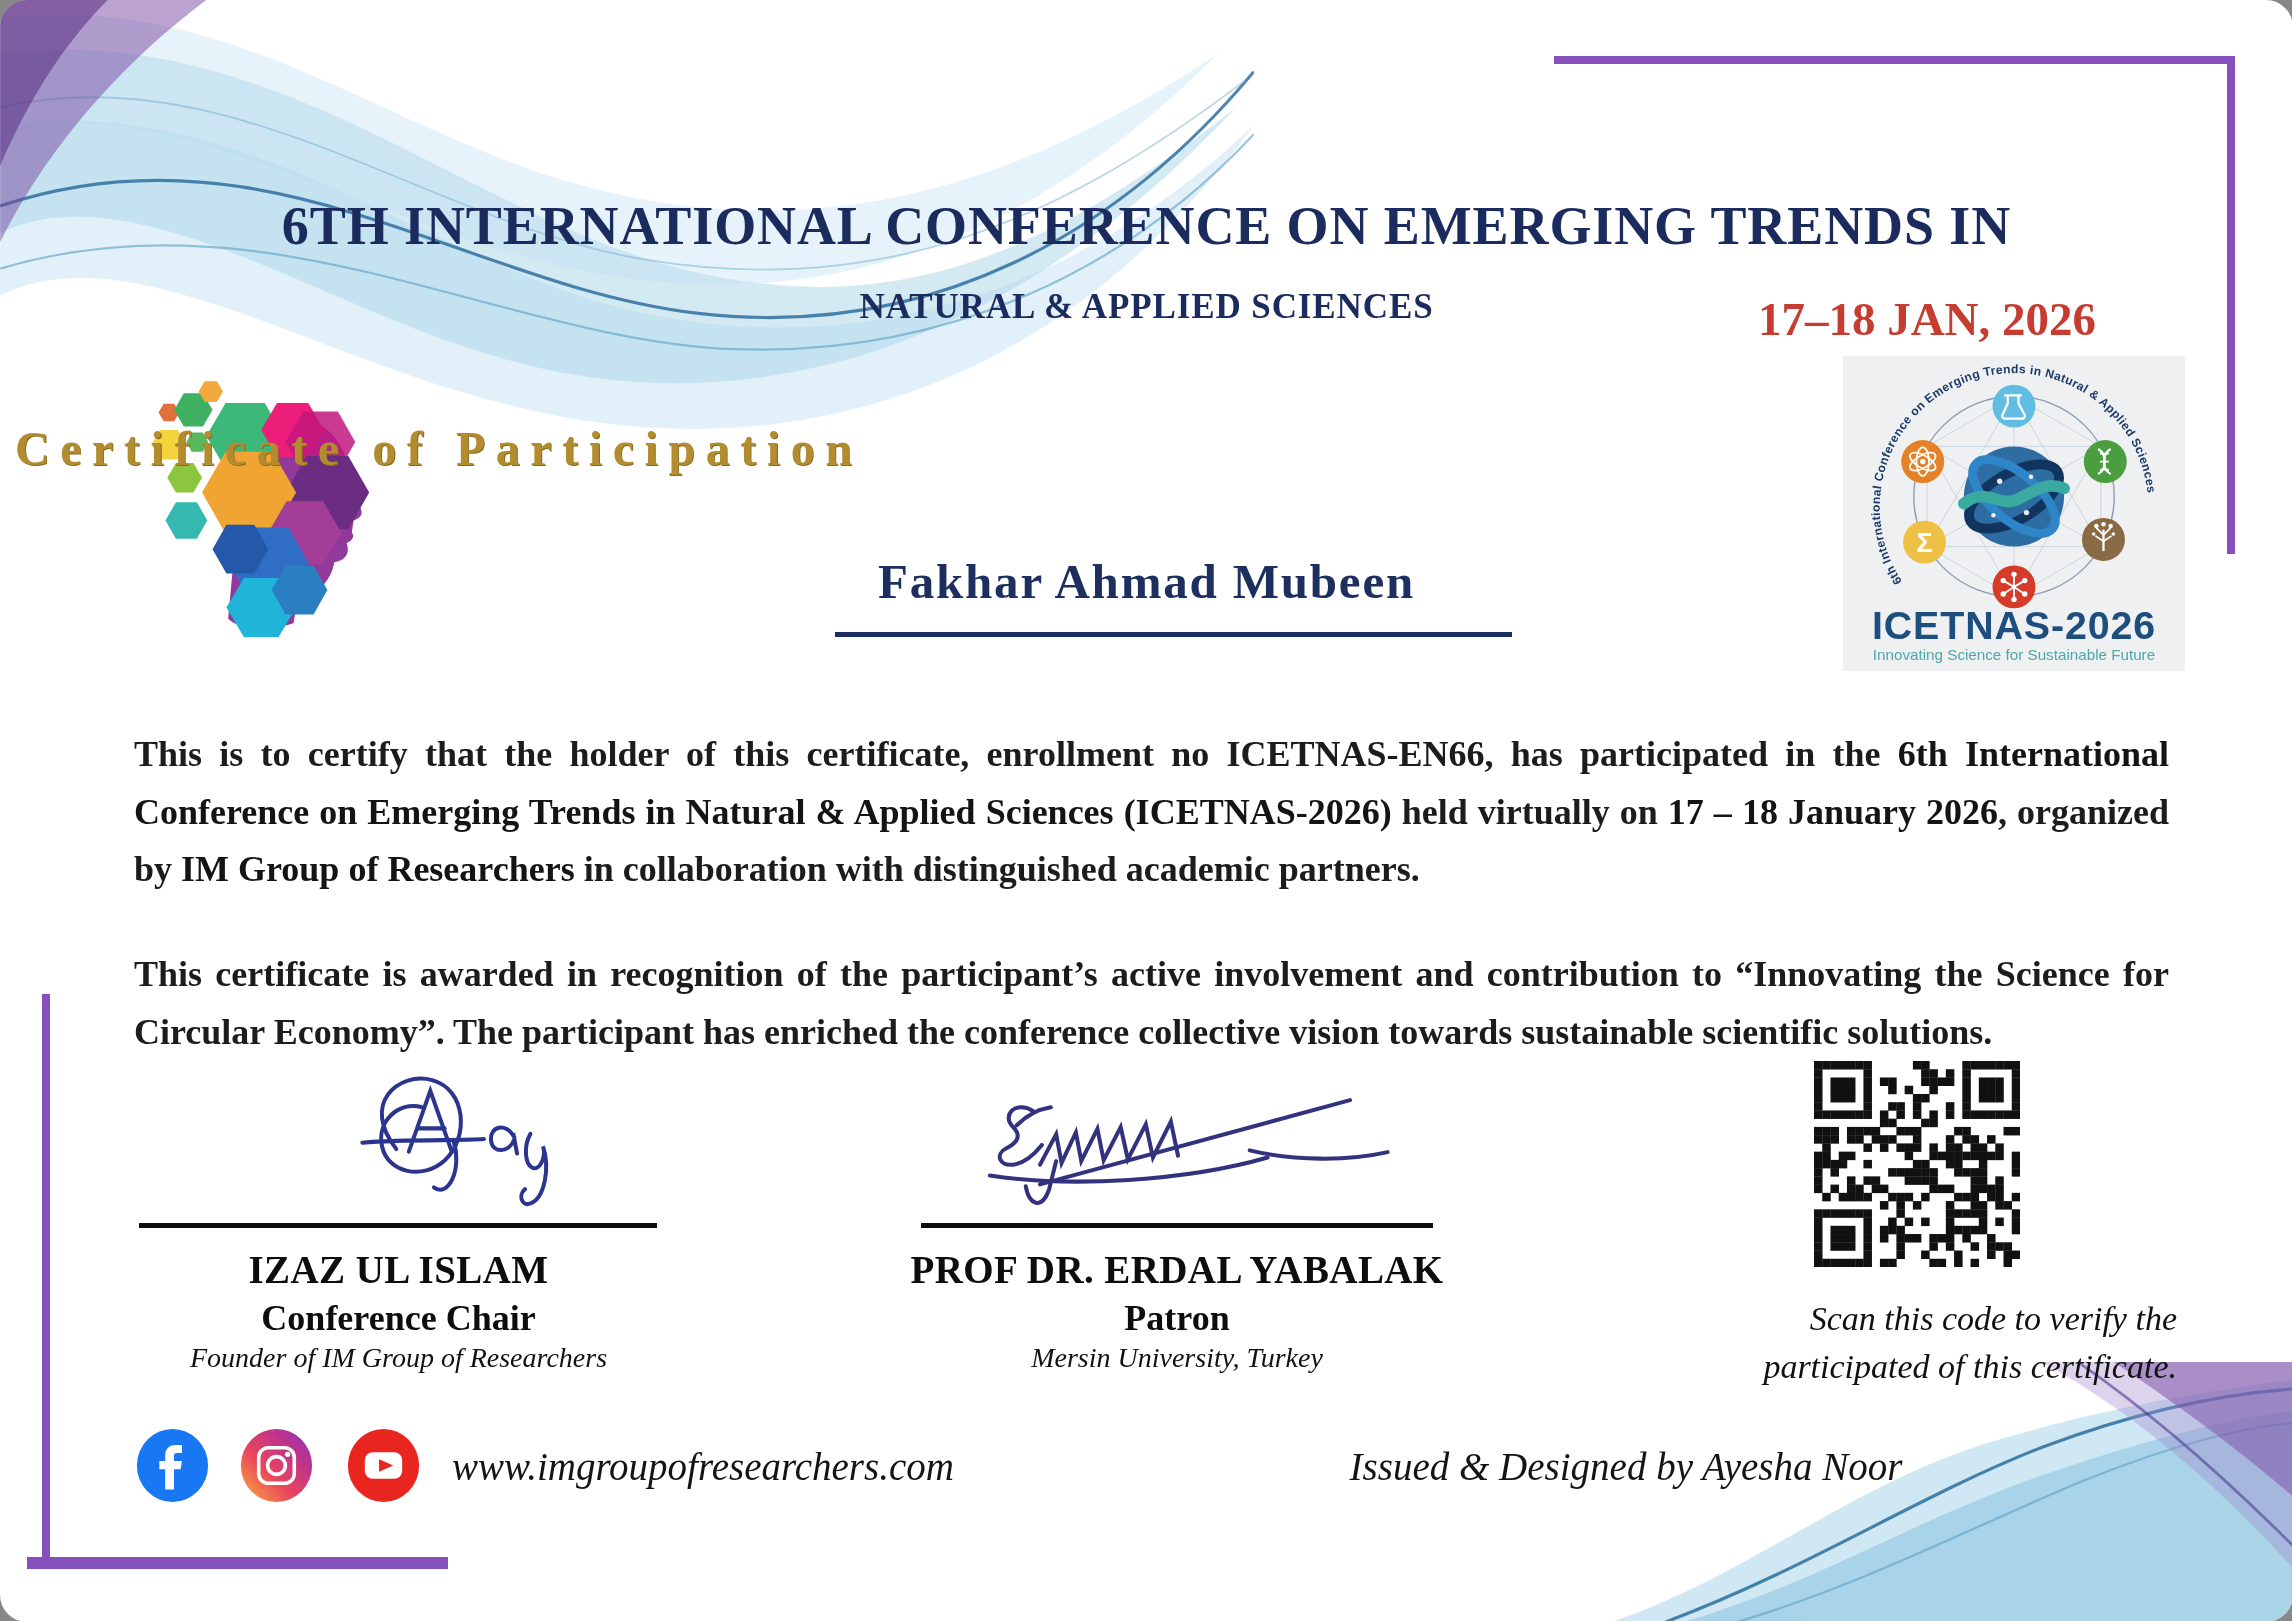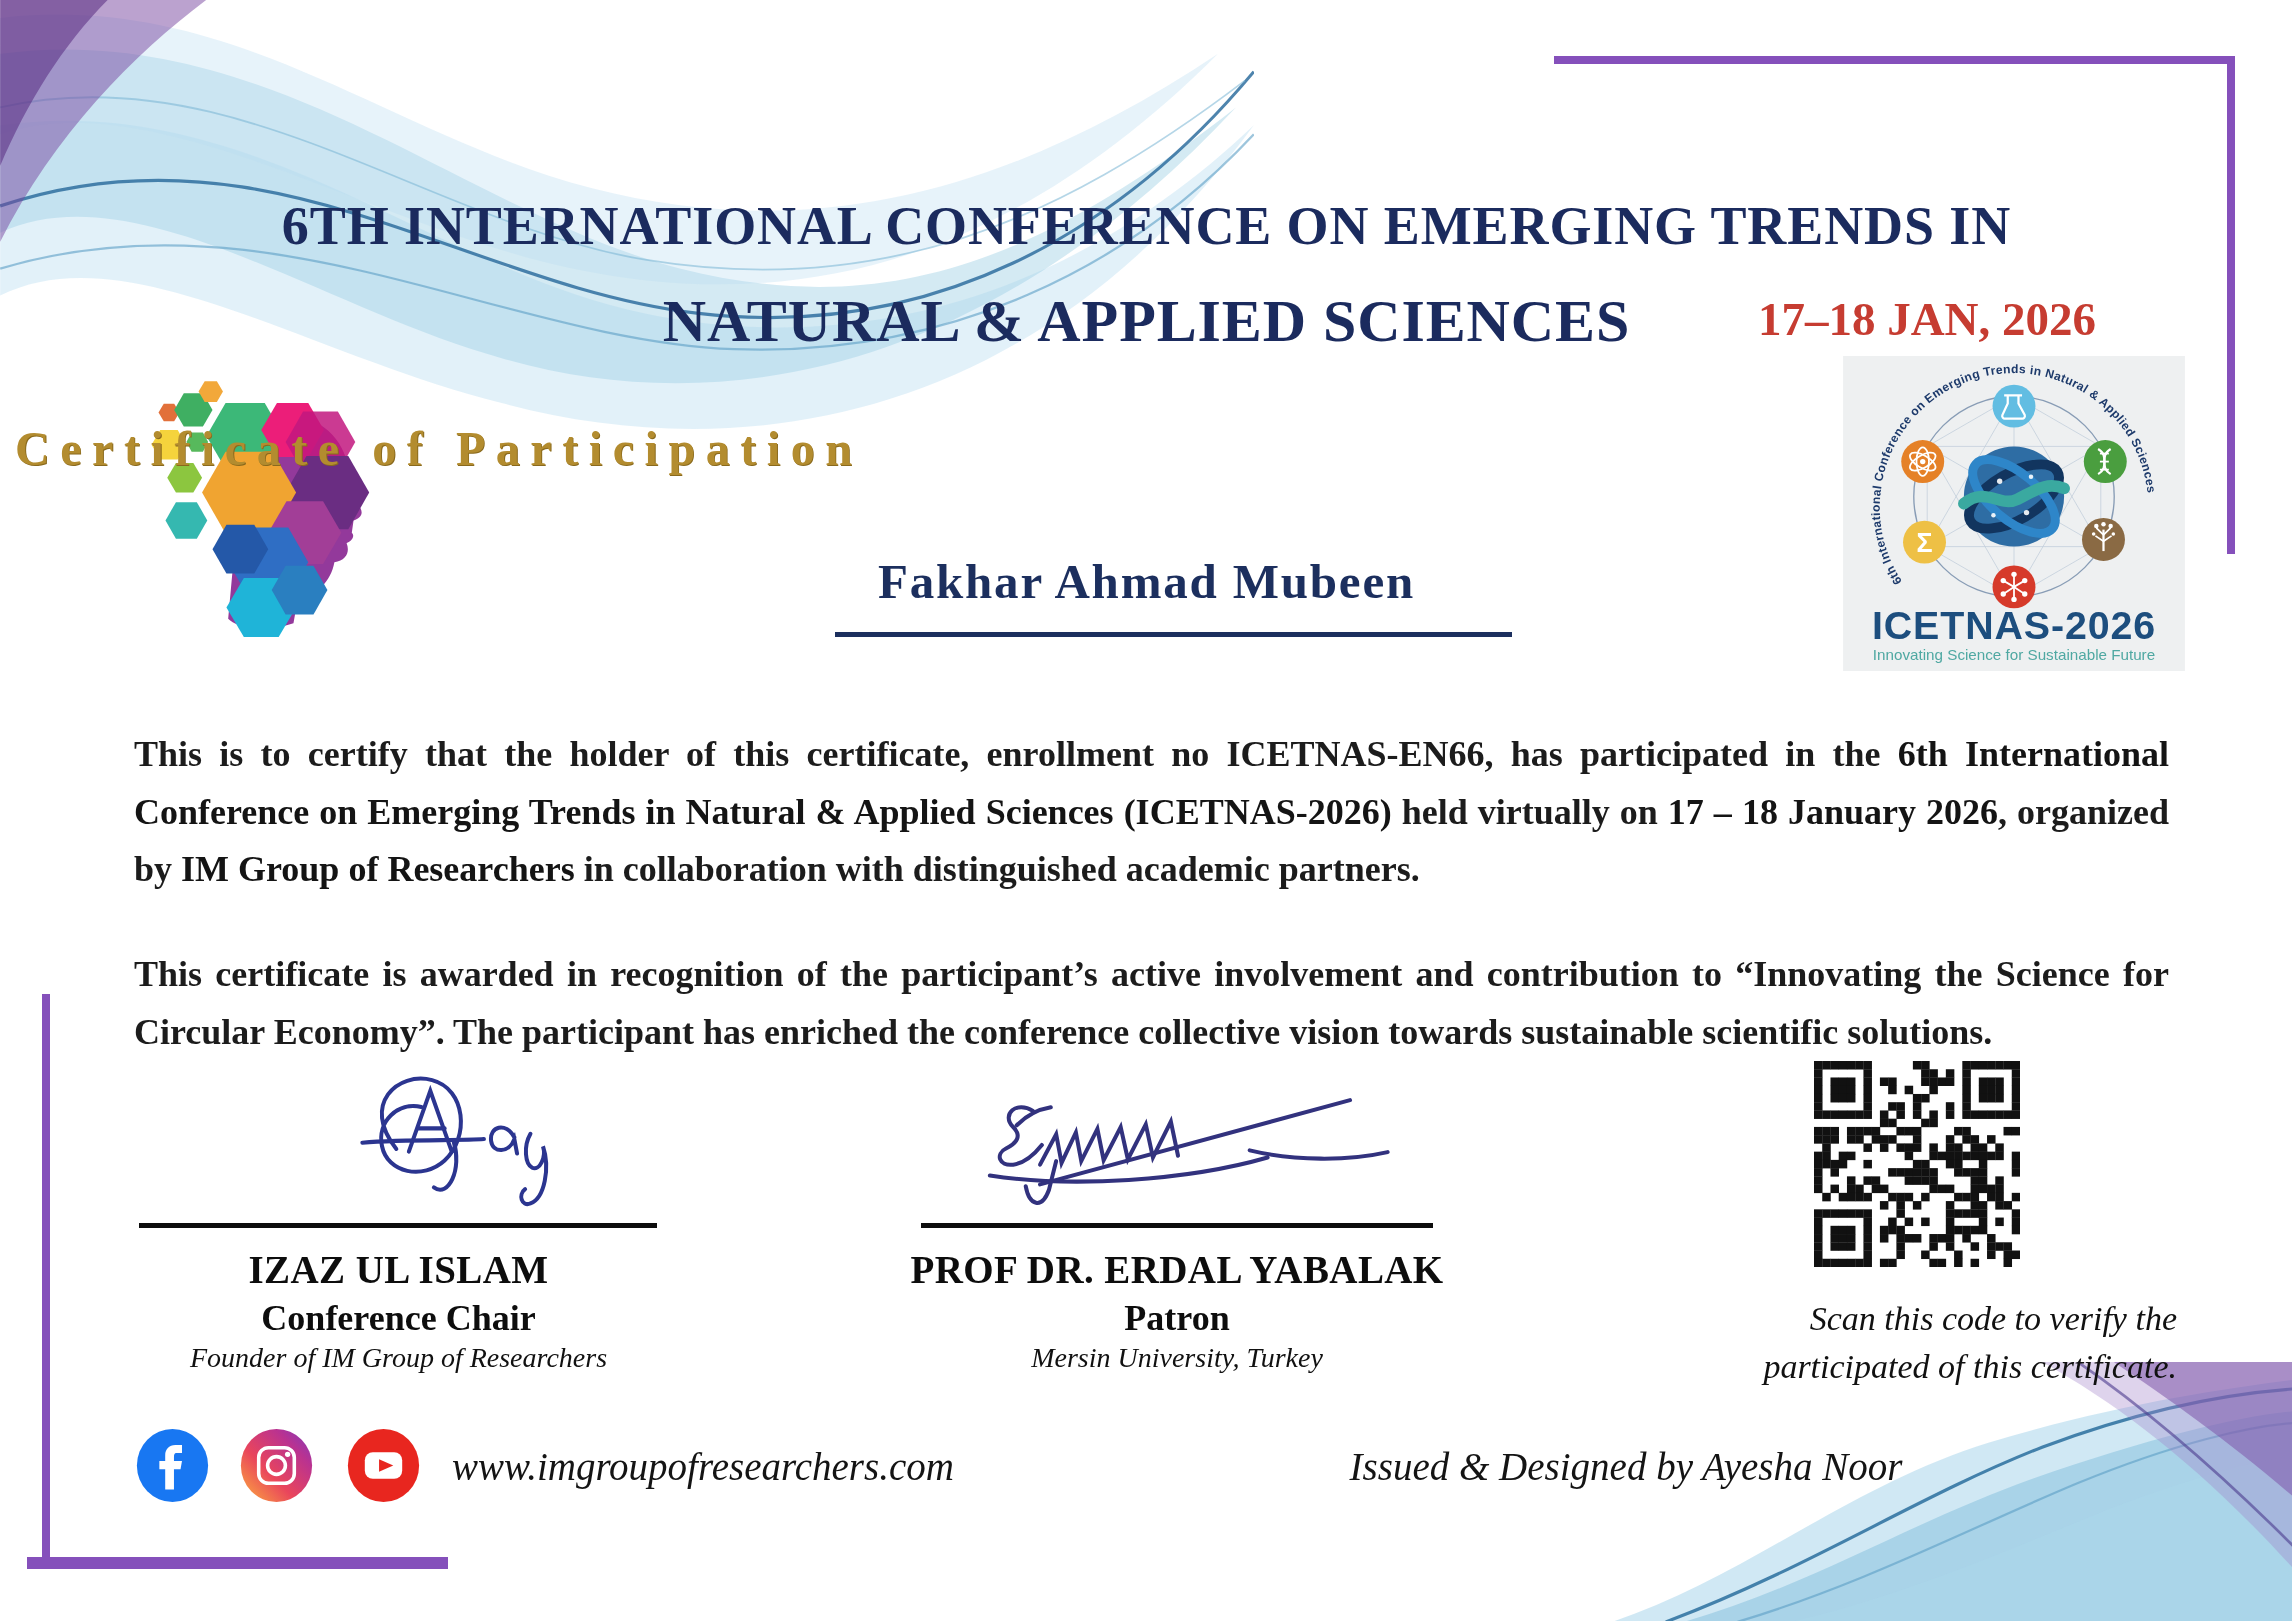--- a/index.html
+++ b/index.html
@@ -1,33 +1,33 @@
 <!DOCTYPE html>
 <html style="font-size:14.3px"><head>
 <meta charset="utf-8">
 <style>
   html,body{margin:0;padding:0;background:#888;}
   #page{position:relative;width:2293px;height:1622px;background:#ffffff;overflow:hidden;
-        font-family:"Liberation Serif",serif;color:#1f1f1f;}
+        font-family:"Liberation Serif",serif;color:#1f1f1f;border-radius:27px;}
   svg{display:block;}
   .abs{position:absolute;}
 
   
   #wave-tl{left:0;top:0;pointer-events:none;}
   #wave-br{right:0;bottom:0;pointer-events:none;}
   .pline{background:#8550bb;}
   #pl-tr-h{left:1554px;top:56px;width:681px;height:8px;}
   #pl-tr-v{left:2227px;top:56px;width:8px;height:498px;}
   #pl-bl-v{left:42px;top:994px;width:8px;height:573px;}
   #pl-bl-h{left:27px;top:1557px;width:421px;height:11.6px;}
 
   
   #title1{left:0;top:195px;width:2293px;text-align:center;font-size:54px;font-weight:bold;
           color:#1b2b5e;letter-spacing:0.9px;}
-  #title2{left:0;top:287px;width:2293px;text-align:center;font-size:60px;font-weight:bold;
+  #title2{left:0;top:287px;width:2293px;text-align:center;font-size:35px;font-weight:bold;
           color:#1b2b5e;letter-spacing:0.9px;}
   #conf-date{left:1703px;top:292px;width:448px;text-align:center;font-size:47px;font-weight:bold;color:#c63c31;}
 
   #gold-heading{left:0;top:421px;width:1889px;text-align:left;font-size:48px;font-weight:bold;
           color:#b38c2f;letter-spacing:0.22em;text-shadow:0.9px 0.9px 0 #8a6a1d;margin-left:15px;}
   #recipient{left:0;top:553px;width:2293px;text-align:center;font-size:49px;font-weight:bold;color:#1c2f5e;letter-spacing:1.8px;}
   #name-underline{left:835px;top:632px;width:677px;height:4.5px;background:#1c2f5e;}
 
   
   .para{left:134px;width:2035px;font-size:36px;line-height:1.6;text-align:justify;color:#1c1c1c;font-weight:bold;}

